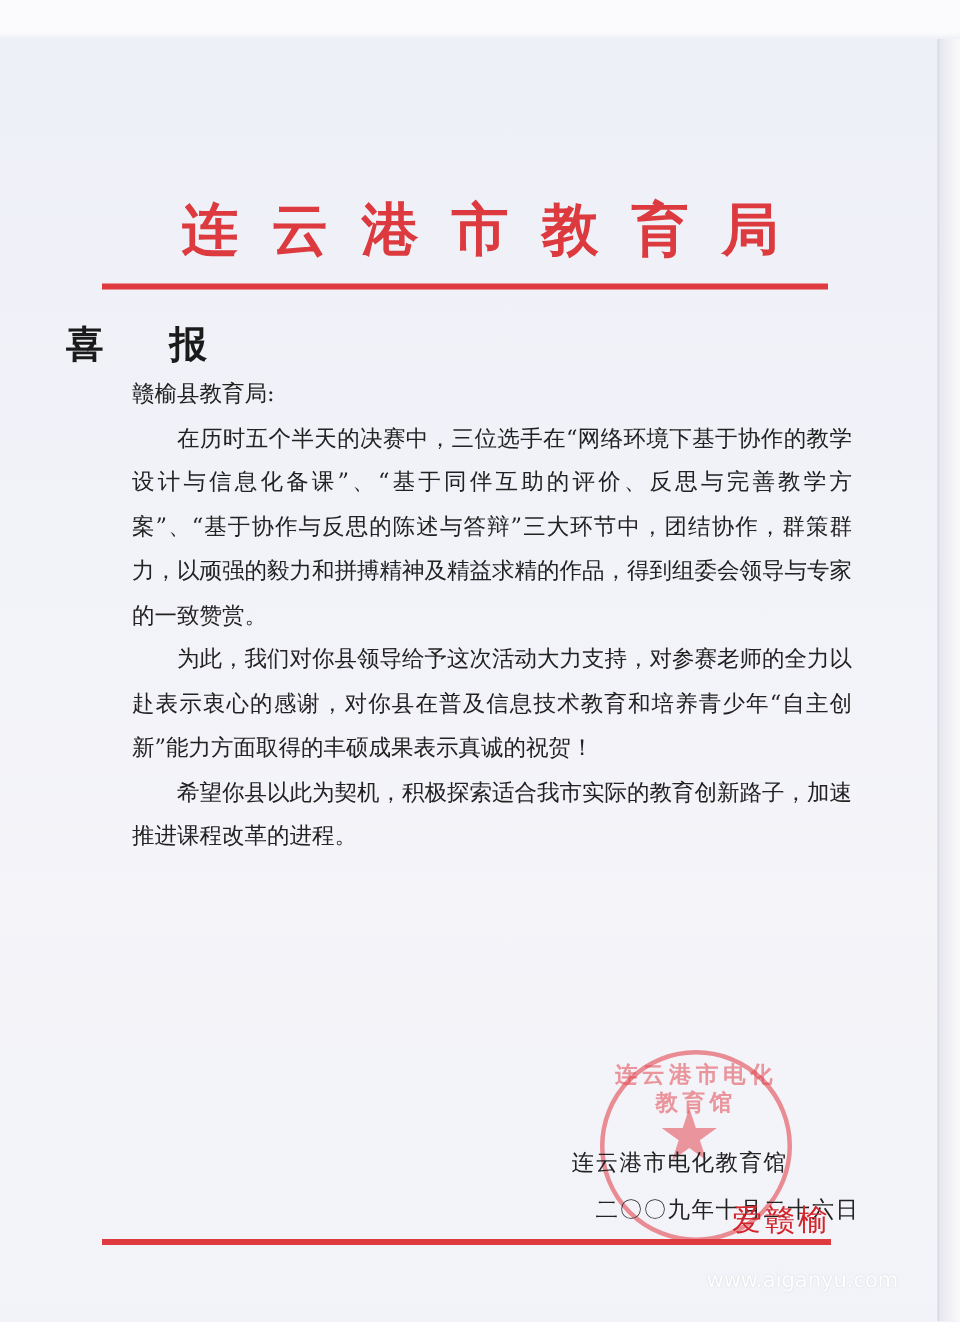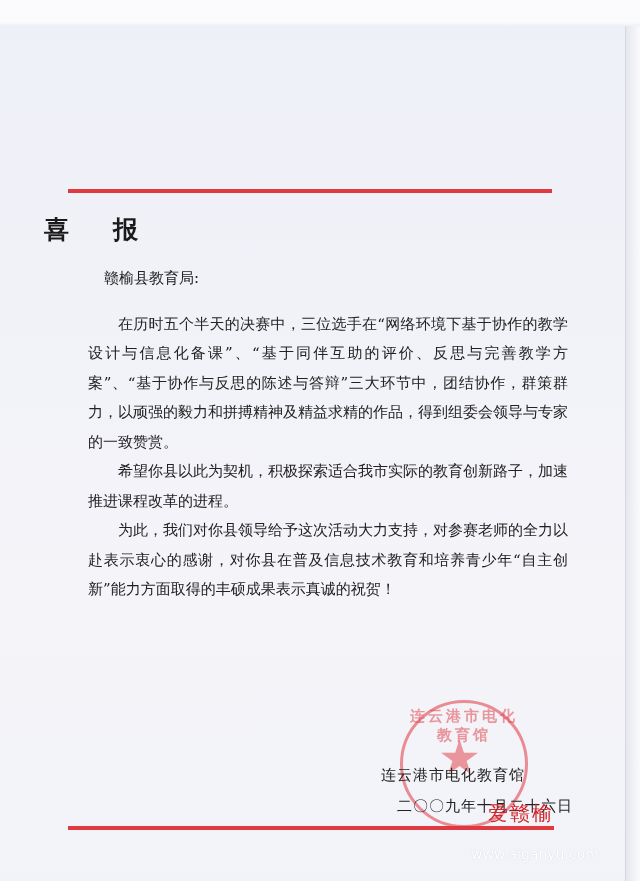--- a/index.html
+++ b/index.html
@@ -35,21 +35,21 @@
     .rule-bottom { left: 68px; width: 486px; top: 826px; height: 4px; }
     .doc-title {
       position: absolute; left: 0; width: 640px; top: 213px;
       text-align: left; font-size: 25px; font-weight: bold; color: #1a1a1a;
       letter-spacing: 44px; text-indent: 44px;
     }
     .body {
       position: absolute; left: 88px; top: 248px; width: 480px;
       color: #222; font-size: 15px; line-height: 29.5px;
     }
-    .salutation { margin: 16px; }
+    .salutation { margin: 0; }
     .para { margin: 0; text-indent: 30px; text-align: justify; }
     .signature {
       position: absolute; color: #222; font-size: 15px;
     }
     .sig-org { left: 381px; top: 766px; letter-spacing: 1px; }
     .sig-date { left: 355px; top: 797px; letter-spacing: 1px; margin-left: 42px; }
     .seal {
       position: absolute; left: 400px; top: 700px;
       width: 122px; height: 122px;
       border: 3px solid rgba(226, 70, 80, 0.6);
@@ -76,29 +76,30 @@
       font-family: "DejaVu Sans", sans-serif;
       text-shadow: 0 0 1px #c9cad2;
     }
   </style>
 </head>
 <body>
 
 <div class="page">
   <div class="right-edge"></div>
 
+  <div class="masthead">连云港市教育局</div>
   <div class="red-rule rule-top"></div>
 
   <div class="doc-title">喜报</div>
 
   <div class="body">
     <p class="salutation">赣榆县教育局:</p>
     <p class="para">在历时五个半天的决赛中，三位选手在“网络环境下基于协作的教学设计与信息化备课”、“基于同伴互助的评价、反思与完善教学方案”、“基于协作与反思的陈述与答辩”三大环节中，团结协作，群策群力，以顽强的毅力和拼搏精神及精益求精的作品，得到组委会领导与专家的一致赞赏。</p>
+    <p class="para">为此，我们对你县领导给予这次活动大力支持，对参赛老师的全力以赴表示衷心的感谢，对你县在普及信息技术教育和培养青少年“自主创新”能力方面取得的丰硕成果表示真诚的祝贺！</p>
     <p class="para">希望你县以此为契机，积极探索适合我市实际的教育创新路子，加速推进课程改革的进程。</p>
-    <p class="para">为此，我们对你县领导给予这次活动大力支持，对参赛老师的全力以赴表示衷心的感谢，对你县在普及信息技术教育和培养青少年“自主创新”能力方面取得的丰硕成果表示真诚的祝贺！</p>
   </div>
 
   <div class="seal">
     <div class="seal-text">连云港市电化教育馆</div>
     <div class="seal-star">★</div>
   </div>
 
   <div class="signature sig-org">连云港市电化教育馆</div>
   <div class="signature sig-date">二〇〇九年十月二十六日</div>
 

